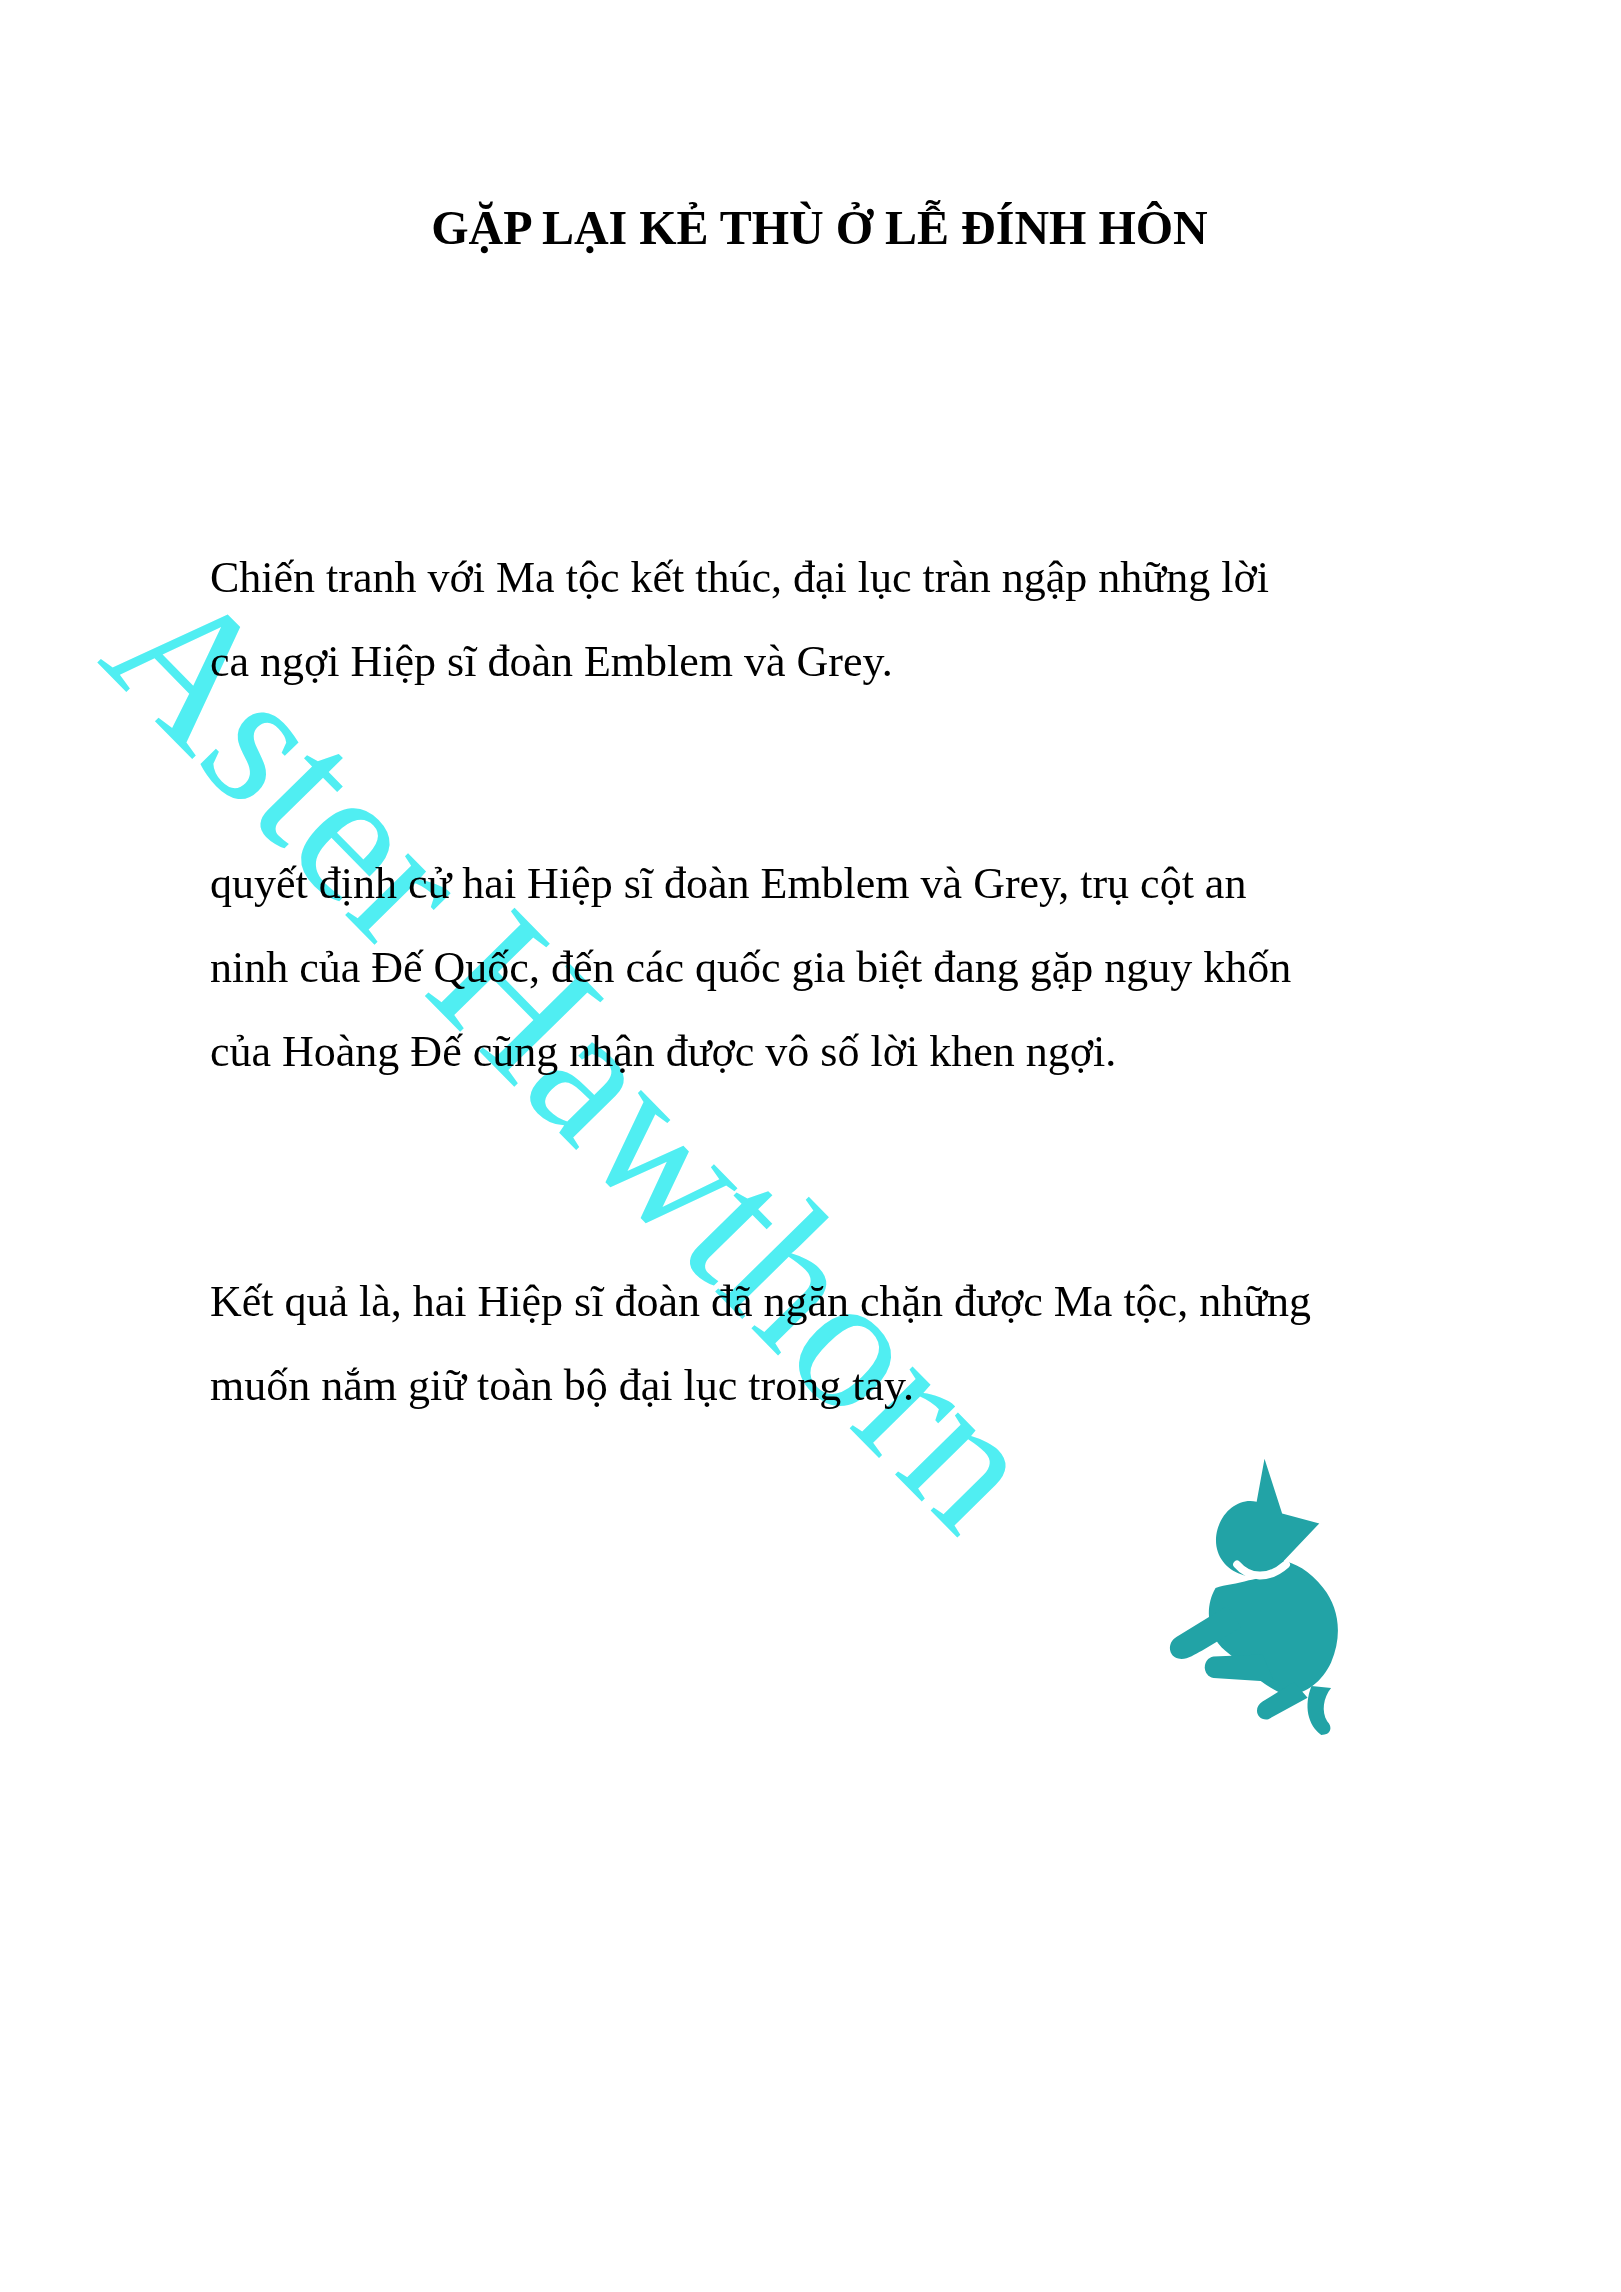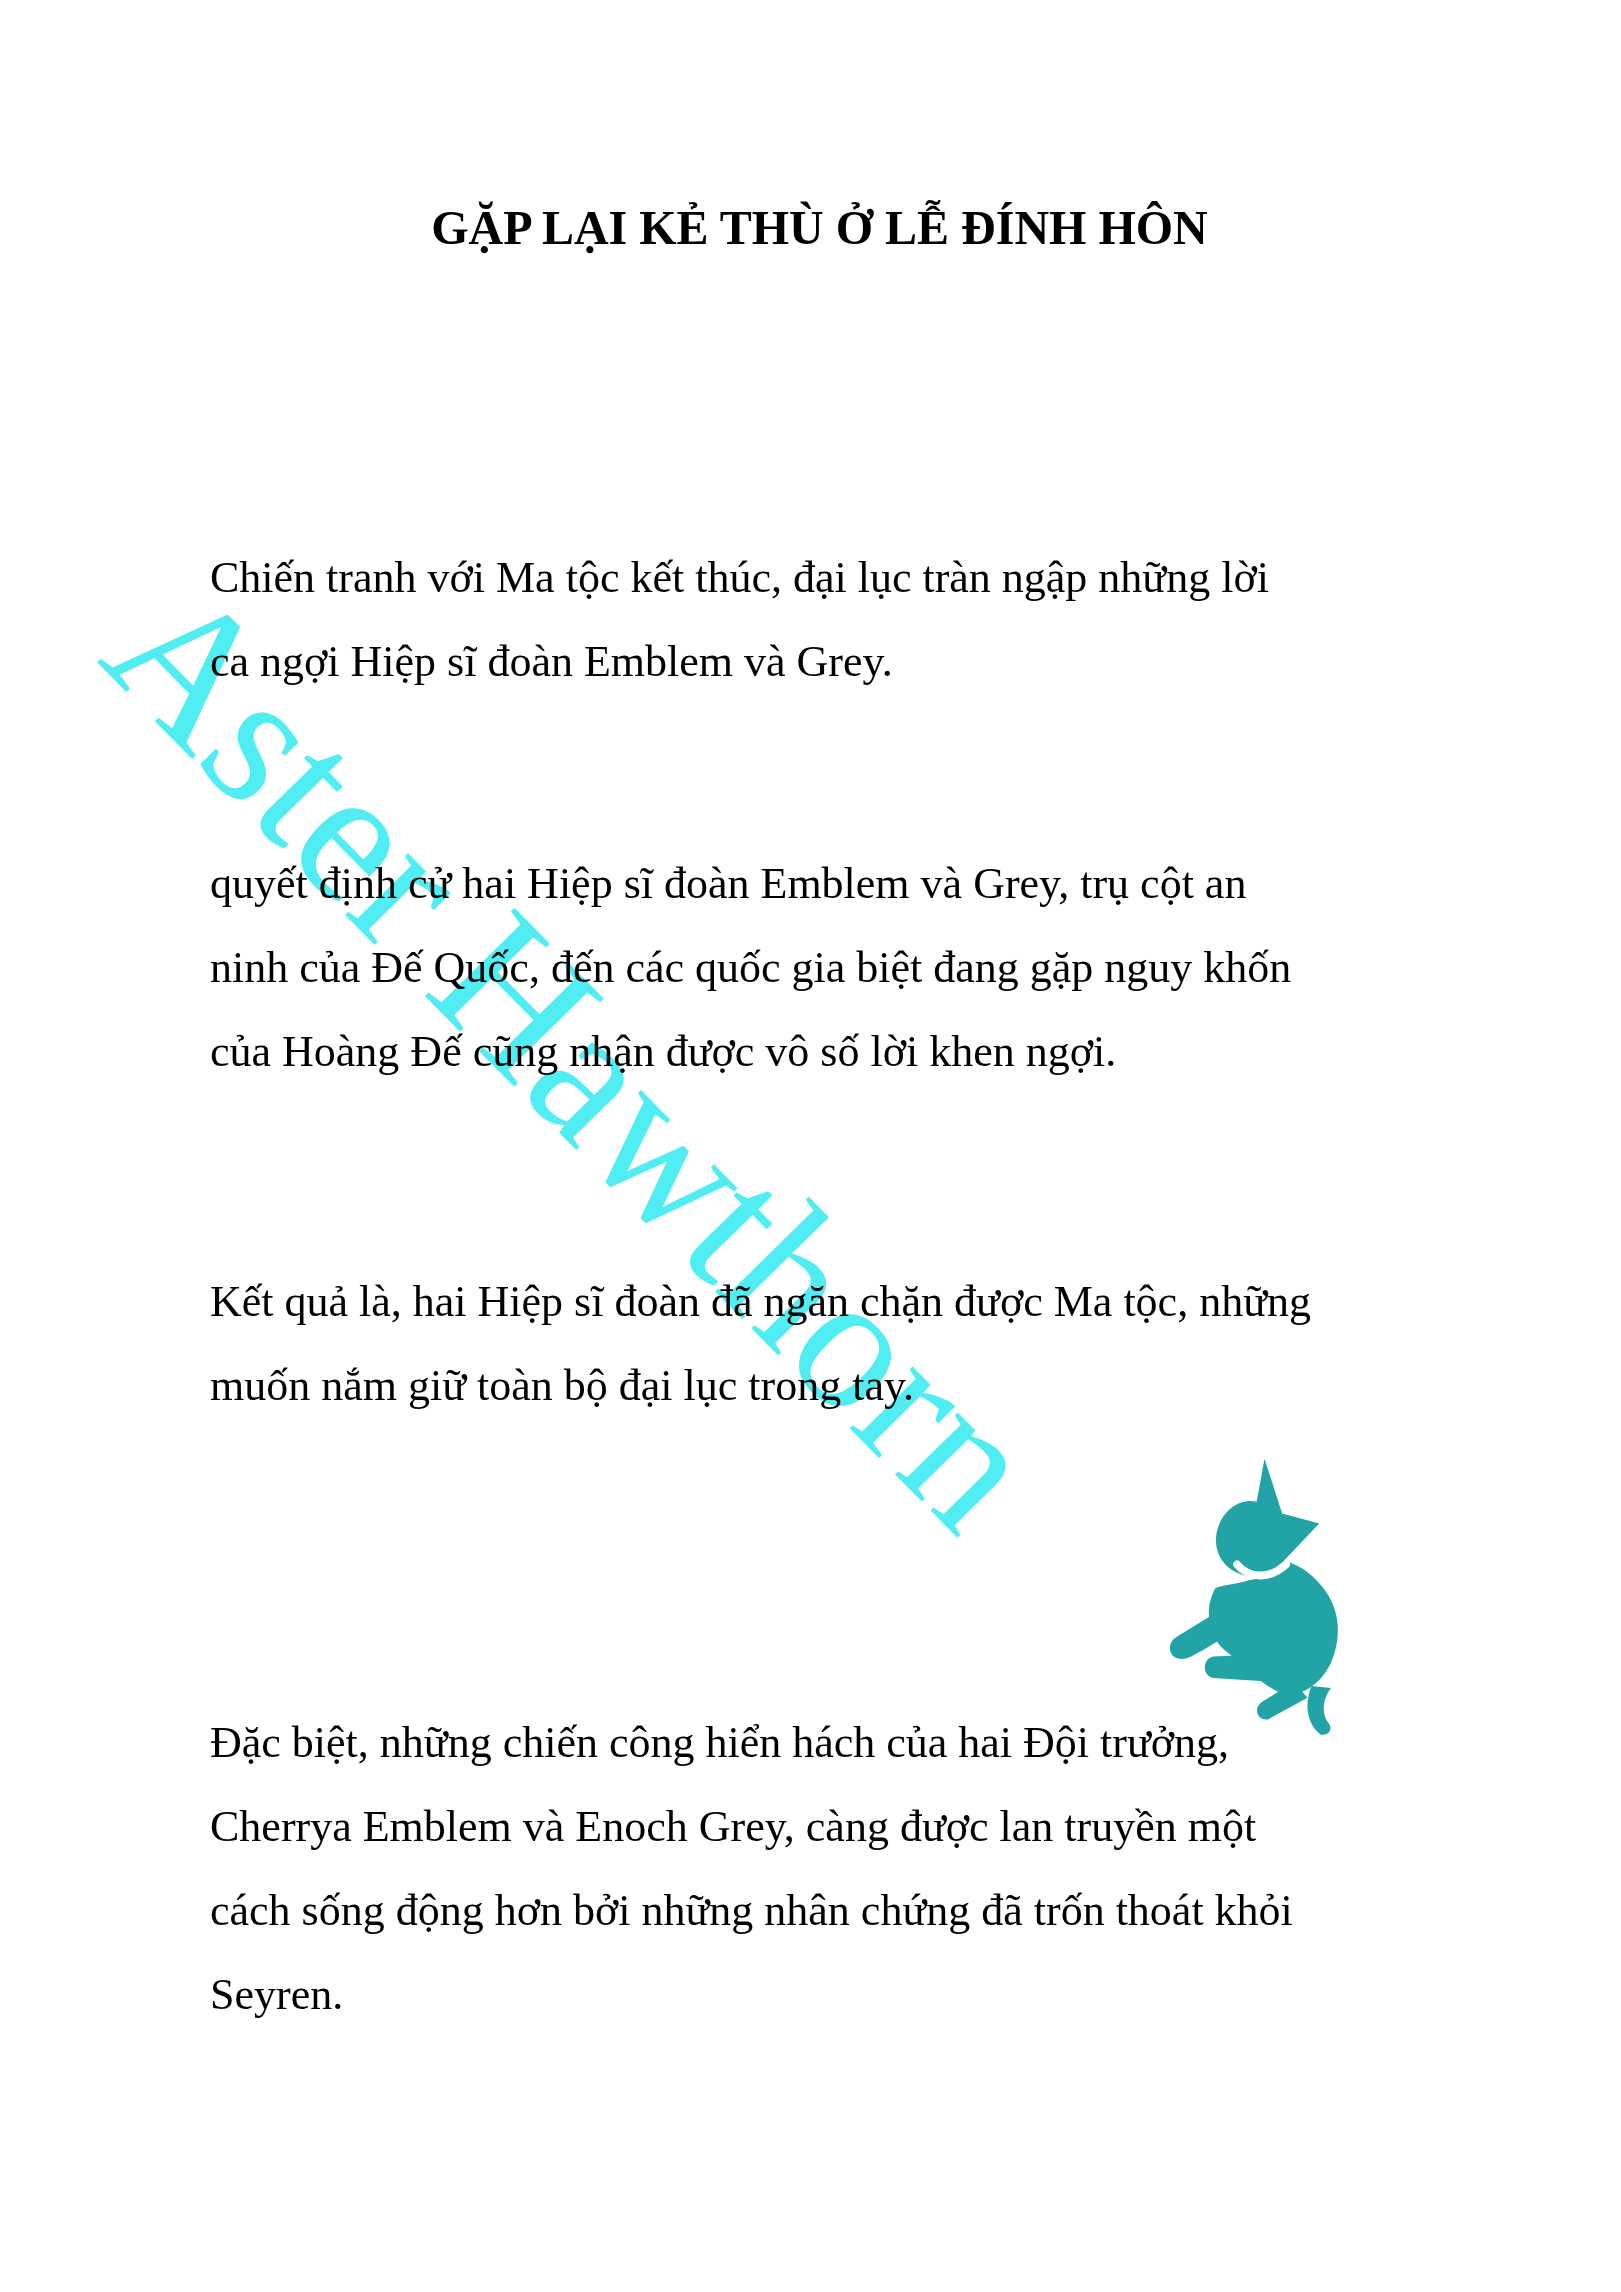--- a/index.html
+++ b/index.html
@@ -120,21 +120,15 @@
       <span class="line">quyết định cử hai Hiệp sĩ đoàn Emblem và Grey, trụ cột an</span>
       <span class="line">ninh của Đế Quốc, đến các quốc gia biệt đang gặp nguy khốn</span>
       <span class="line">của Hoàng Đế cũng nhận được vô số lời khen ngợi.</span>
     </p>
 
     <p class="para p3">
       <span class="line">Kết quả là, hai Hiệp sĩ đoàn đã ngăn chặn được Ma tộc, những</span>
       <span class="line">muốn nắm giữ toàn bộ đại lục trong tay.</span>
     </p>
 
-    <p class="para p4">
-      <span class="line">Đặc biệt, những chiến công hiển hách của hai Đội trưởng,</span>
-      <span class="line">Cherrya Emblem và Enoch Grey, càng được lan truyền một</span>
-      <span class="line">cách sống động hơn bởi những nhân chứng đã trốn thoát khỏi</span>
-      <span class="line">Seyren.</span>
-    </p>
   </div>
 </div>
 
 
 </body></html>

